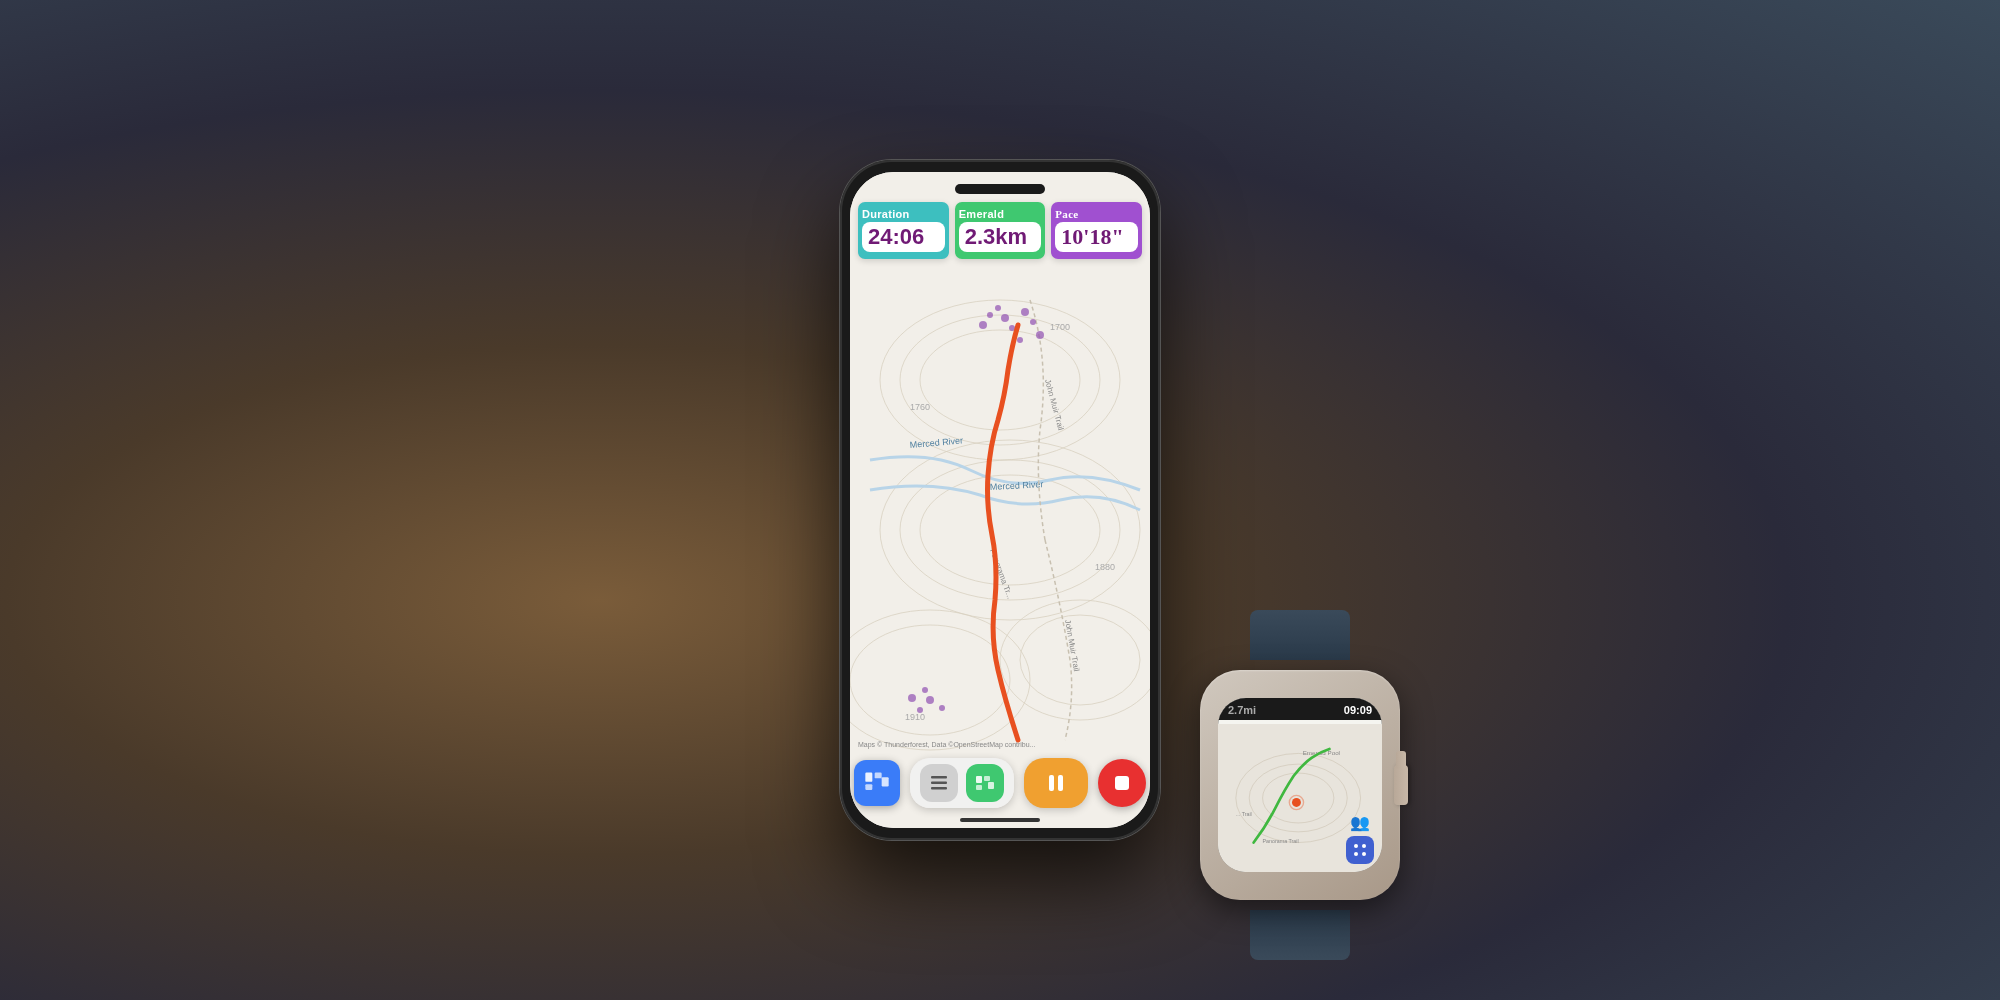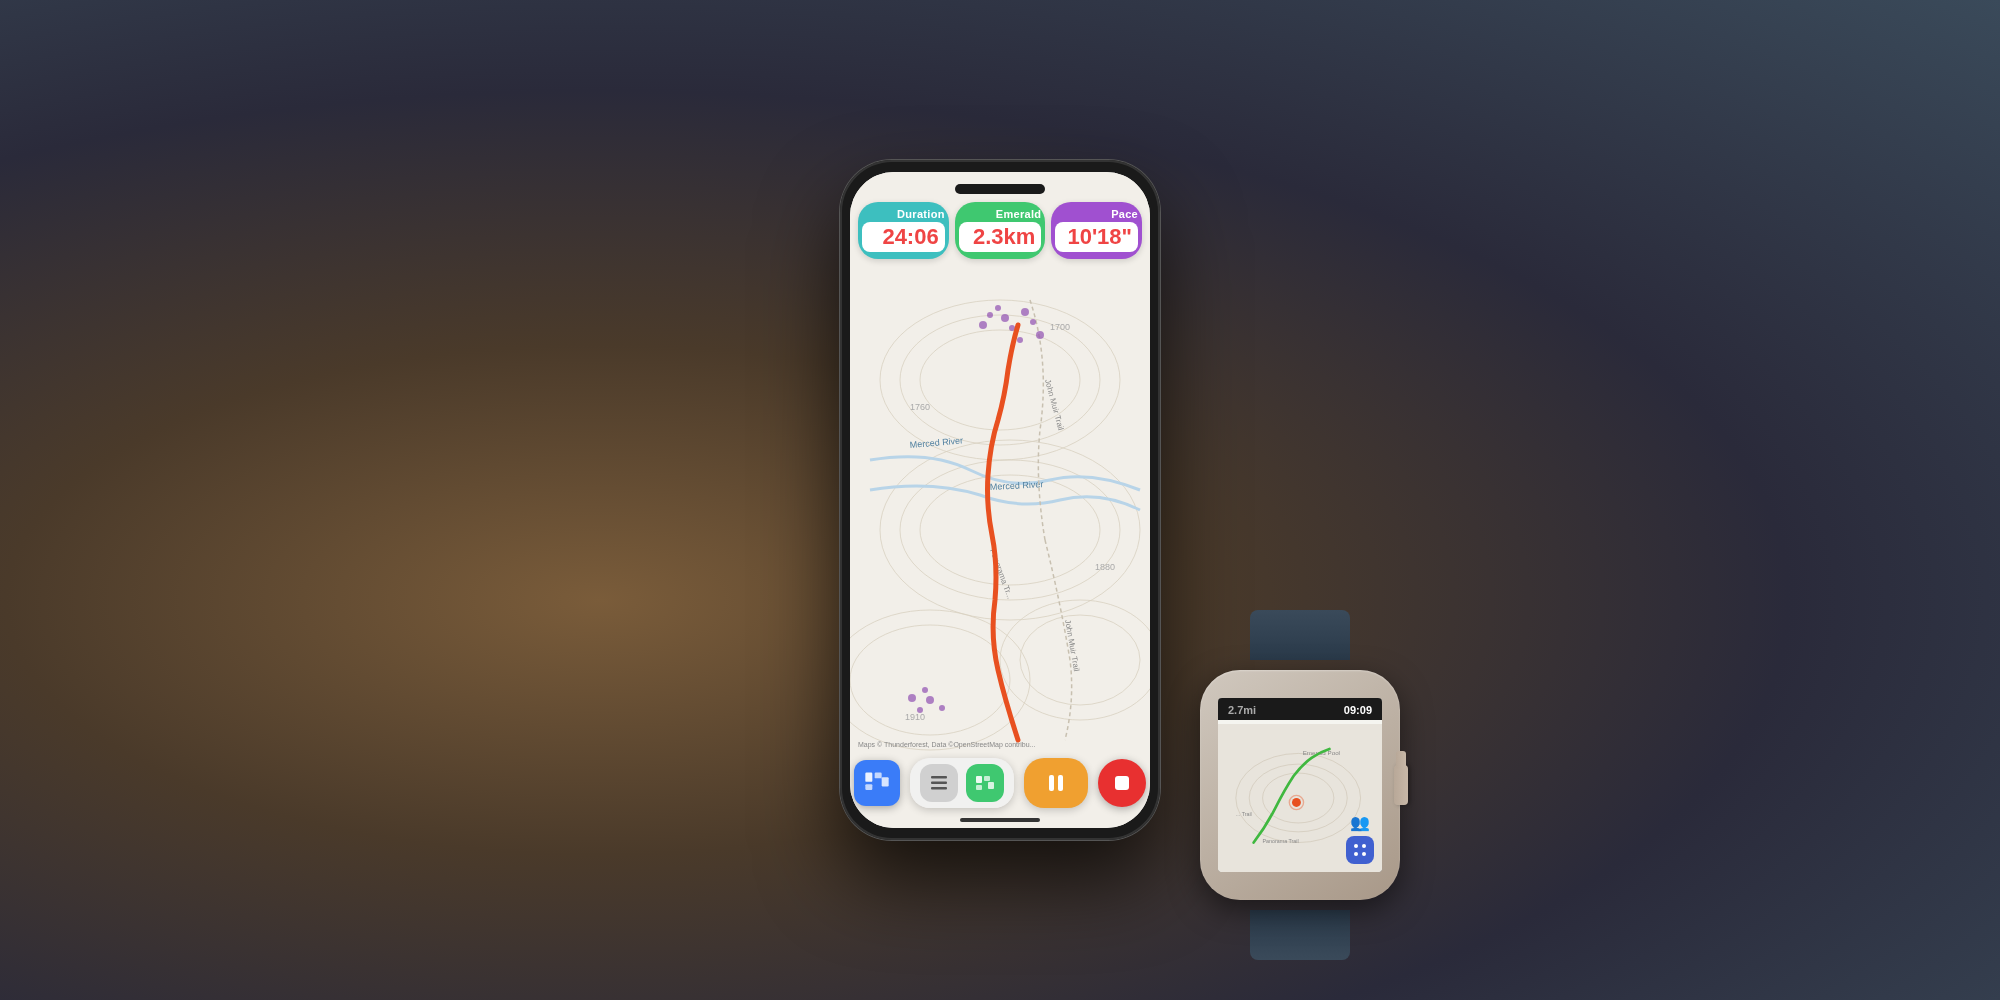--- a/index.html
+++ b/index.html
@@ -78,50 +78,51 @@
       top: 30px;
       left: 8px;
       right: 8px;
       display: flex;
       gap: 6px;
       z-index: 5;
     }
 
     .stat-card {
       flex: 1;
-      border-radius: 20px;
+      border-radius: 7px;
       padding: 6px 4px 7px;
-      text-align: right;
+      text-align: left;
       box-shadow: 0 2px 6px rgba(0,0,0,0.15);
     }
 
     .stat-card.duration {
       background: #3dbfbf;
     }
 
     .stat-card.distance {
       background: #3fc870;
     }
 
     .stat-card.pace {
       background: #a050d0;
+      font-family: Liberation Serif, serif;
     }
 
     .stat-label {
       font-size: 11px;
       font-weight: 600;
       color: white;
       letter-spacing: 0.3px;
       margin-bottom: 2px;
     }
 
     .stat-value {
       font-size: 22px;
       font-weight: 700;
-      color: #ef4444;
+      color: #701a75;
       line-height: 1;
       background: white;
       border-radius: 8px;
       padding: 4px 6px;
     }
 
     
     .route-svg {
       position: absolute;
       top: 0; left: 0; right: 0; bottom: 0;
@@ -300,21 +301,21 @@
       border-radius: 3px;
     }
 
     .watch-screen {
       position: absolute;
       top: 28px;
       left: 18px;
       right: 18px;
       bottom: 28px;
       background: #1a1a1a;
-      border-radius: 4px;
+      border-radius: 28px;
       overflow: hidden;
     }
 
     .watch-display {
       position: absolute;
       top: 0; left: 0; right: 0; bottom: 0;
       background: #f5f5f0;
       overflow: hidden;
     }
 

